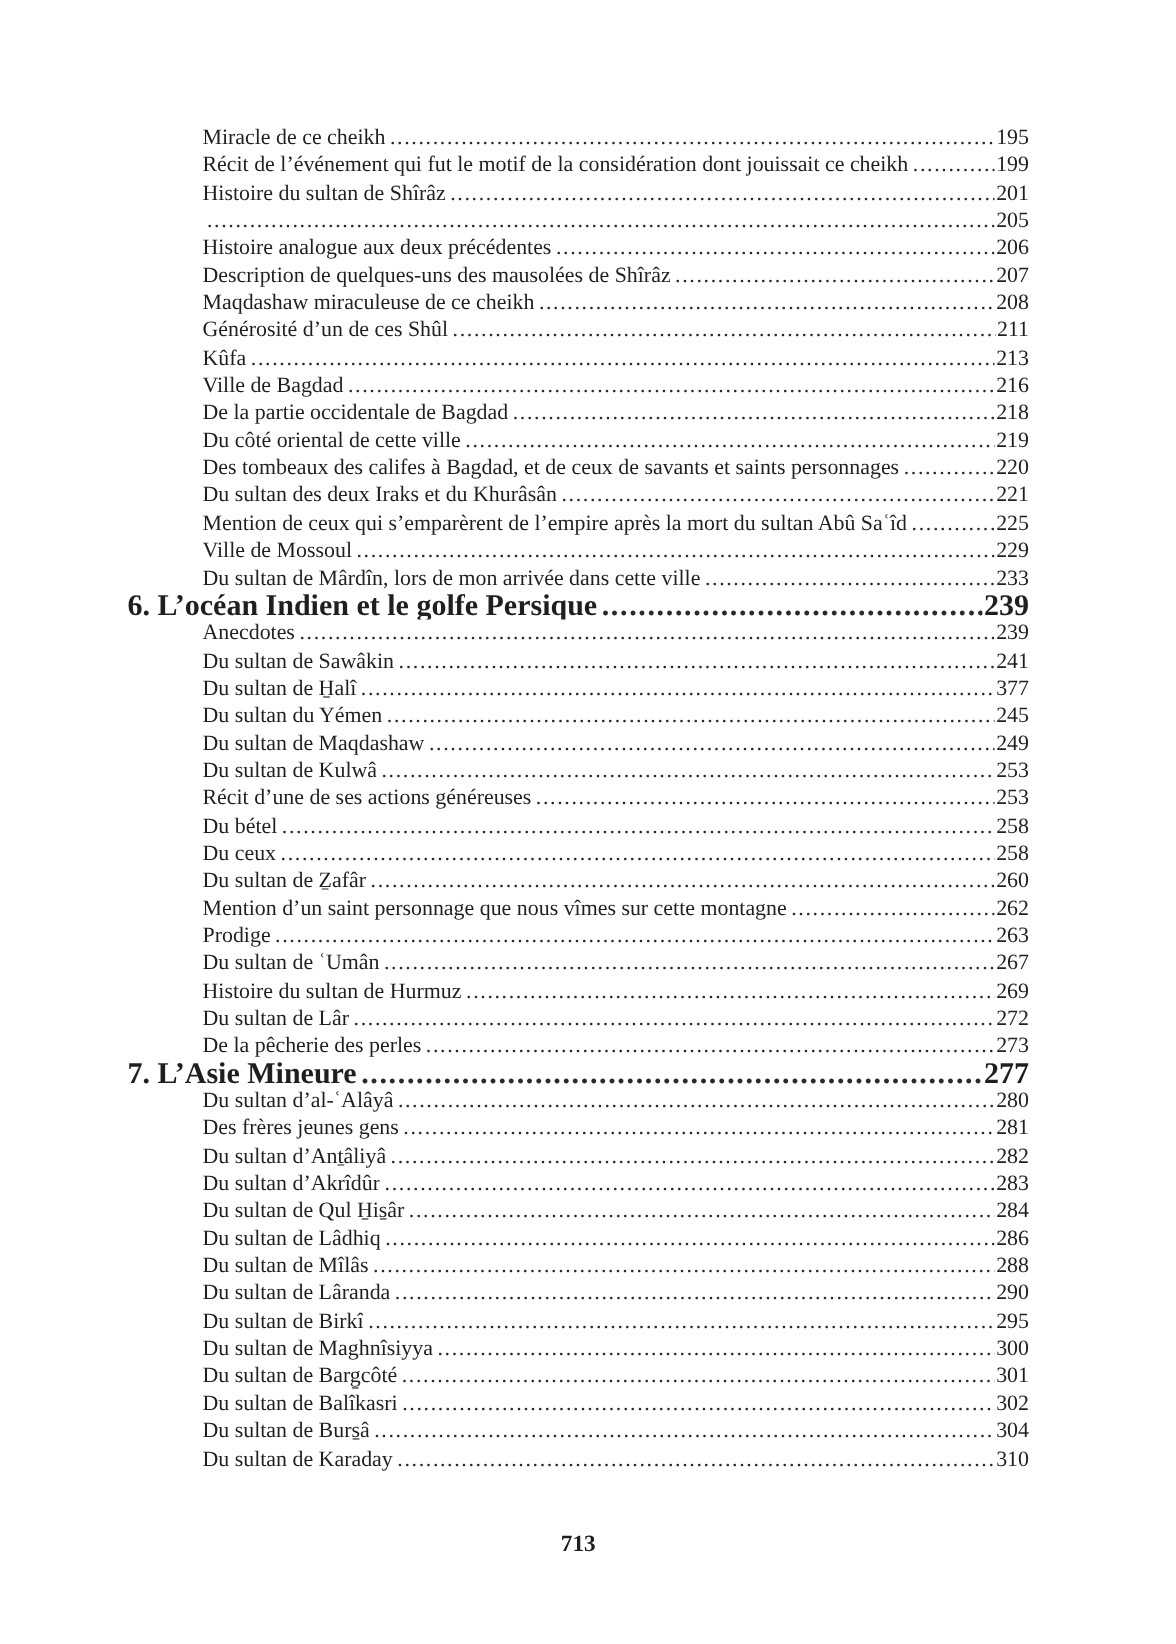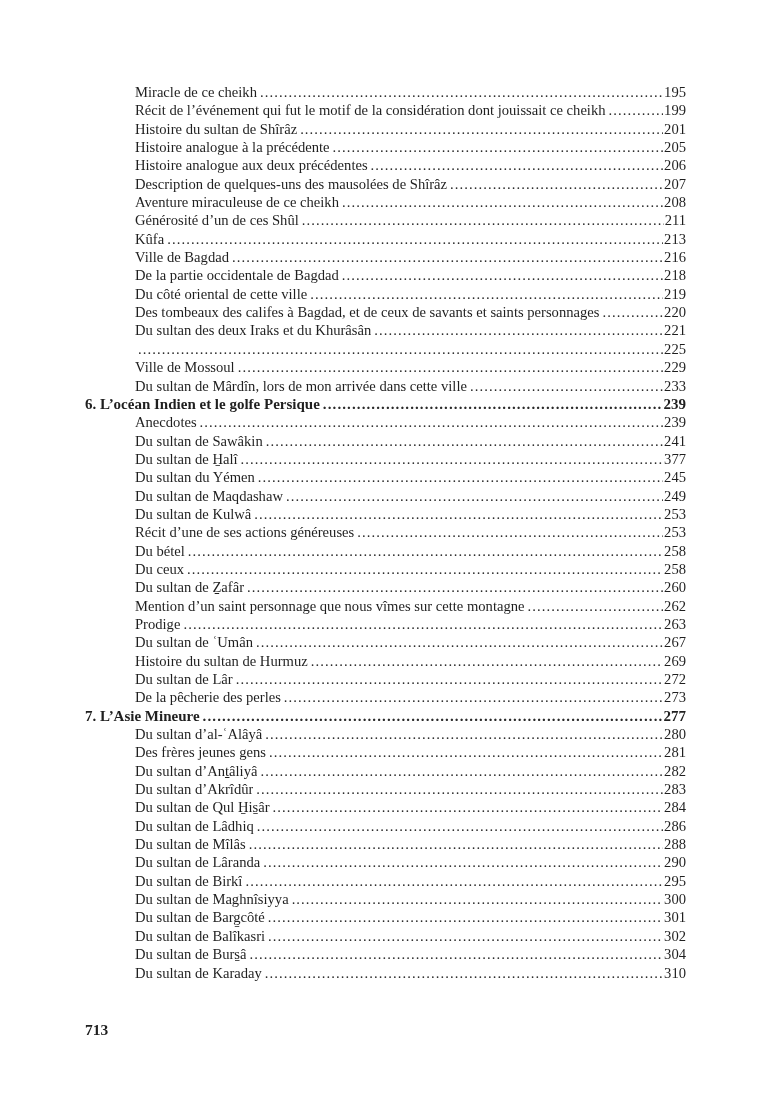--- a/index.html
+++ b/index.html
@@ -28,21 +28,21 @@
     height: 18.35px;
     line-height: 18.35px;
     font-size: 14.6px;
     padding-left: 50px;
     box-sizing: border-box;
     white-space: nowrap;
   }
   .row.section {
     padding-left: 0;
     font-weight: bold;
-    font-size: 15px;
+    font-size: 20px;
   }
   .label {
     white-space: nowrap;
     flex: 0 1 auto;
     overflow: hidden;
   }
   .dots {
     flex: 1 1 0;
     min-width: 6px;
     overflow: hidden;
@@ -53,21 +53,21 @@
   }
   .pagenum {
     flex: 0 0 auto;
     white-space: nowrap;
   }
   .folio {
     position: absolute;
     left: 85px;
     top: 1020px;
     width: 601px;
-    text-align: left;
+    text-align: center;
     font-weight: bold;
     font-size: 15.5px;
     line-height: 20px;
   }
 </style>
 </head>
 <body>
 
 <div class="sheet">
   <div class="toc" id="toc">
@@ -80,36 +80,35 @@
         <span class="label">Récit de l’événement qui fut le motif de la considération dont jouissait ce cheikh</span>
         <span class="dots">..........................................................................................................................................................................</span>
         <span class="pagenum">199</span>
       </div>
       <div class="row">
         <span class="label">Histoire du sultan de Shîrâz</span>
         <span class="dots">..........................................................................................................................................................................</span>
         <span class="pagenum">201</span>
       </div>
       <div class="row">
-        <span class="label">Histoire analogue à la précédente</span>
         <span class="dots">..........................................................................................................................................................................</span>
         <span class="pagenum">205</span>
       </div>
       <div class="row">
         <span class="label">Histoire analogue aux deux précédentes</span>
         <span class="dots">..........................................................................................................................................................................</span>
         <span class="pagenum">206</span>
       </div>
       <div class="row">
         <span class="label">Description de quelques-uns des mausolées de Shîrâz</span>
         <span class="dots">..........................................................................................................................................................................</span>
         <span class="pagenum">207</span>
       </div>
       <div class="row">
-        <span class="label">Aventure miraculeuse de ce cheikh</span>
+        <span class="label">Maqdashaw miraculeuse de ce cheikh</span>
         <span class="dots">..........................................................................................................................................................................</span>
         <span class="pagenum">208</span>
       </div>
       <div class="row">
         <span class="label">Générosité d’un de ces Shûl</span>
         <span class="dots">..........................................................................................................................................................................</span>
         <span class="pagenum">211</span>
       </div>
       <div class="row">
         <span class="label">Kûfa</span>
@@ -135,20 +134,21 @@
         <span class="label">Des tombeaux des califes à Bagdad, et de ceux de savants et saints personnages</span>
         <span class="dots">..........................................................................................................................................................................</span>
         <span class="pagenum">220</span>
       </div>
       <div class="row">
         <span class="label">Du sultan des deux Iraks et du Khurâsân</span>
         <span class="dots">..........................................................................................................................................................................</span>
         <span class="pagenum">221</span>
       </div>
       <div class="row">
+        <span class="label">Mention de ceux qui s’emparèrent de l’empire après la mort du sultan Abû Saʿîd</span>
         <span class="dots">..........................................................................................................................................................................</span>
         <span class="pagenum">225</span>
       </div>
       <div class="row">
         <span class="label">Ville de Mossoul</span>
         <span class="dots">..........................................................................................................................................................................</span>
         <span class="pagenum">229</span>
       </div>
       <div class="row">
         <span class="label">Du sultan de Mârdîn, lors de mon arrivée dans cette ville</span>

